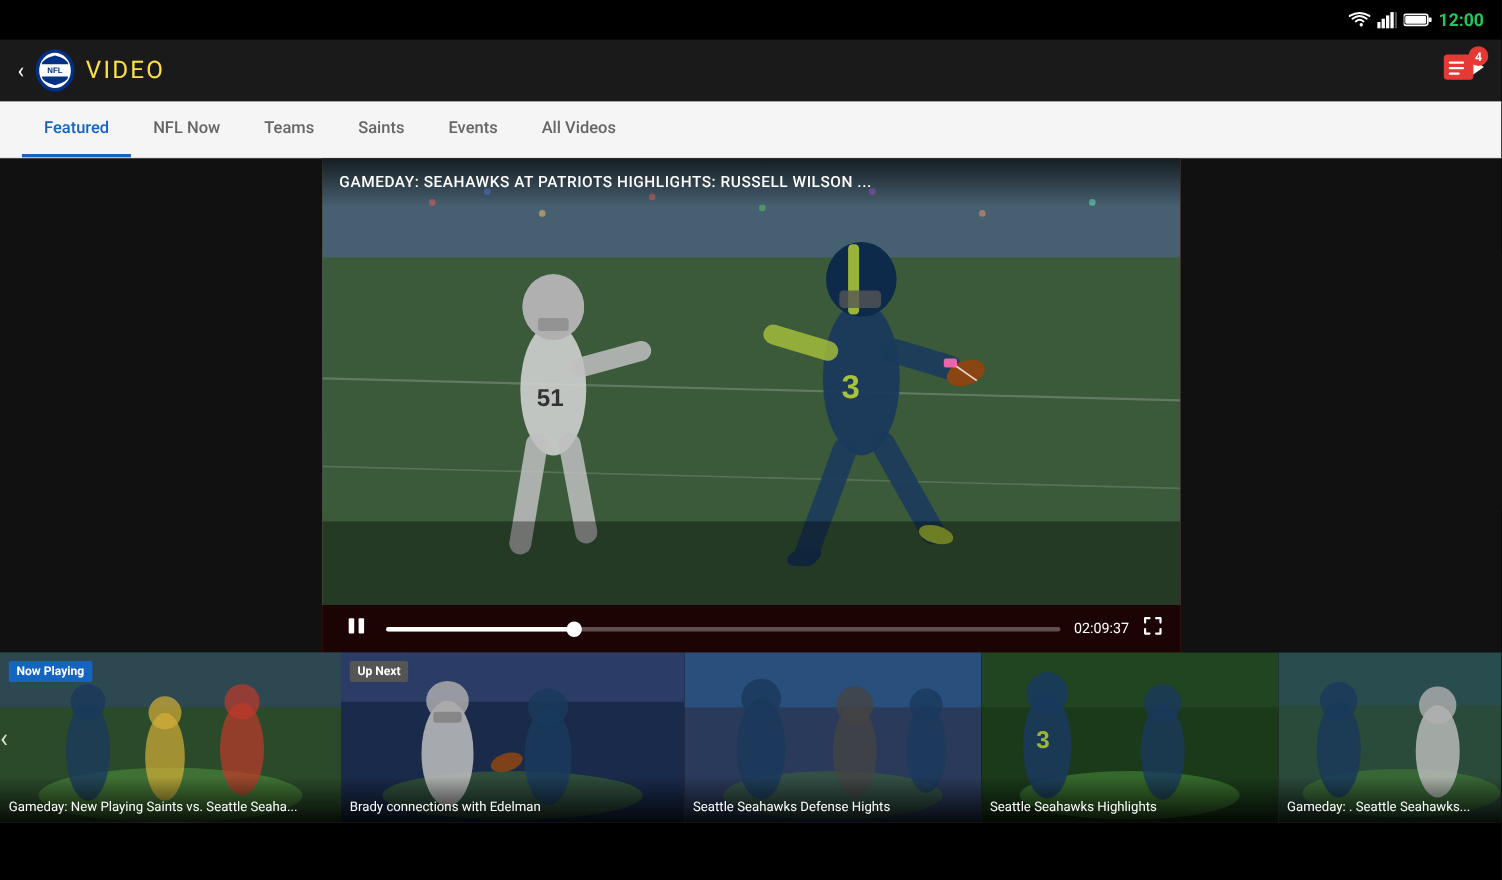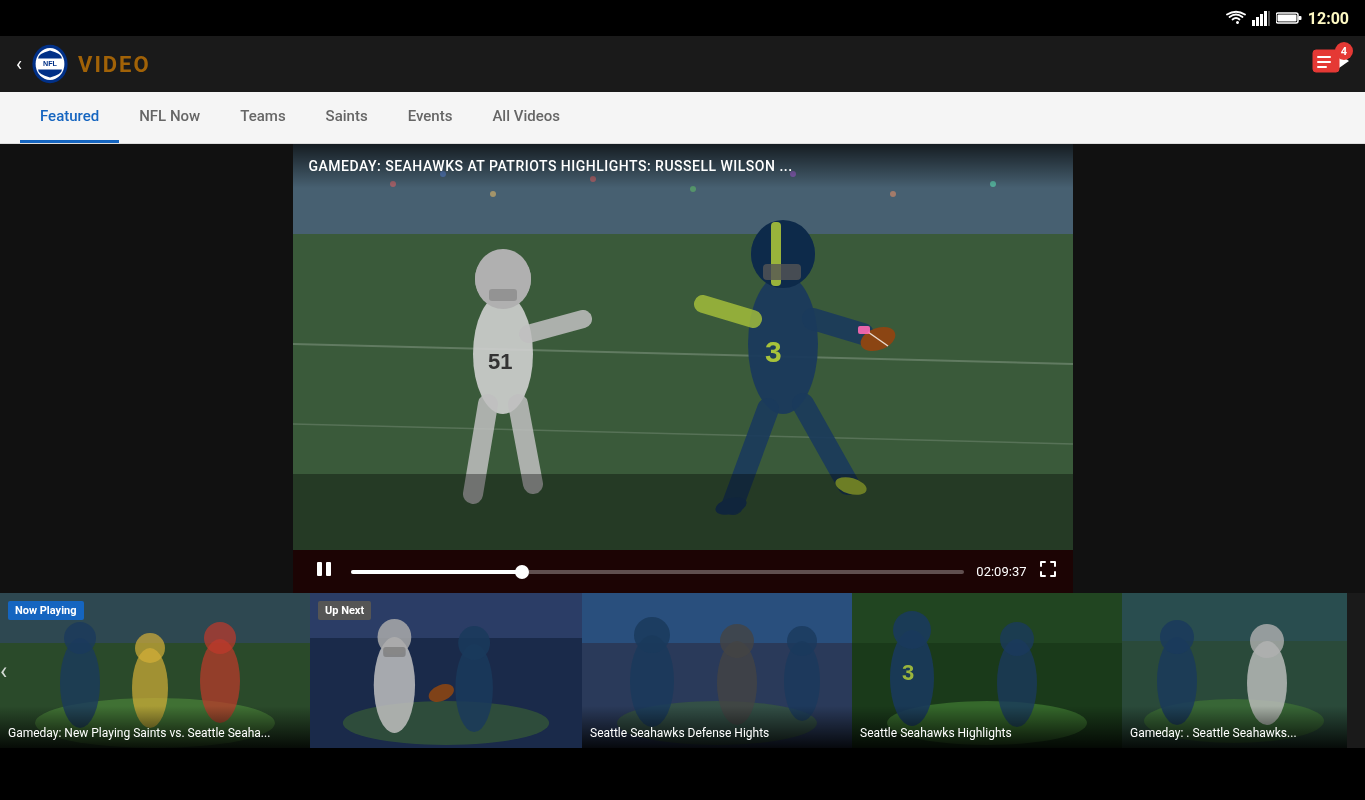--- a/index.html
+++ b/index.html
@@ -15,21 +15,21 @@
       justify-content: flex-end;
       padding: 0 16px;
       gap: 8px;
     }
     .status-icons {
       display: flex;
       align-items: center;
       gap: 6px;
     }
     .status-time {
-      color: #fef9c3;
+      color: #22c55e;
       font-size: 16px;
       font-weight: bold;
     }
 
     
     .header {
       width: 100%;
       height: 56px;
       background: #1a1a1a;
       display: flex;
@@ -42,23 +42,23 @@
       font-size: 20px;
       margin-right: 8px;
       cursor: pointer;
     }
     .nfl-logo {
       width: 40px;
       height: 40px;
       margin-right: 8px;
     }
     .header-title {
-      color: #a16207;
+      color: #fde047;
       font-size: 22px;
-      font-weight: bold;
+      font-weight: normal;
       letter-spacing: 2px;
     }
     .header-right {
       margin-left: auto;
       position: relative;
     }
     .playlist-icon-wrap {
       position: relative;
       width: 40px;
       height: 36px;
@@ -466,36 +466,37 @@
       <ellipse cx="150" cy="95" rx="18" ry="40" fill="#d4af37" opacity="0.7"></ellipse>
       <circle cx="150" cy="55" r="15" fill="#d4af37" opacity="0.7"></circle>
       <ellipse cx="220" cy="88" rx="20" ry="42" fill="#c0392b" opacity="0.7"></ellipse>
       <circle cx="220" cy="45" r="16" fill="#c0392b" opacity="0.7"></circle>
     </svg>
     <span class="left-arrow">‹</span>
     <span class="thumb-badge">Now Playing</span>
     <div class="thumb-title">Gameday: New Playing Saints vs. Seattle Seaha...</div>
   </div>
 
-  <div class="thumb-item" style="width:272px;">
+  <div class="thumb-item" style="width:312px;">
     <div style="width:100%;height:100%;position:absolute;inset:0;background:linear-gradient(135deg,#1a2a4a 0%,#3a3a1a 50%,#2a1a3a 100%);"></div>
     <svg style="position:absolute;inset:0;width:100%;height:100%" viewBox="0 0 290 155" preserveAspectRatio="none">
       <rect width="290" height="155" fill="#1a2a4a"></rect>
       <rect x="0" y="0" width="290" height="45" fill="rgba(60,80,130,0.5)"></rect>
       <ellipse cx="145" cy="130" rx="110" ry="22" fill="rgba(60,100,50,0.6)"></ellipse>
 
       <ellipse cx="90" cy="92" rx="22" ry="48" fill="#c0c0c0" opacity="0.85"></ellipse>
       <circle cx="90" cy="44" r="18" fill="#aaa" opacity="0.85"></circle>
       <rect x="78" y="54" width="24" height="10" rx="3" fill="#777" opacity="0.7"></rect>
       <ellipse cx="175" cy="95" rx="20" ry="44" fill="#1a3a5c" opacity="0.85"></ellipse>
       <circle cx="175" cy="50" r="17" fill="#1a3a5c" opacity="0.85"></circle>
 
       <ellipse cx="140" cy="100" rx="14" ry="8" fill="#8B4513" opacity="0.9" transform="rotate(-20,140,100)"></ellipse>
     </svg>
     <span class="thumb-badge" style="position:absolute;top:8px;left:8px;background:#555;color:#fff;font-size:11px;font-weight:bold;padding:3px 7px;border-radius:2px;">Up Next</span>
+    <div class="thumb-title">Brady connections with Edelman</div>
   </div>
 
   <div class="thumb-item" style="width:270px;">
     <svg style="position:absolute;inset:0;width:100%;height:100%" viewBox="0 0 270 155" preserveAspectRatio="none">
       <rect width="270" height="155" fill="#2a3a5a"></rect>
       <rect x="0" y="0" width="270" height="50" fill="rgba(40,100,160,0.5)"></rect>
       <ellipse cx="135" cy="130" rx="100" ry="22" fill="rgba(60,100,50,0.5)"></ellipse>
       <ellipse cx="70" cy="88" rx="22" ry="46" fill="#1a3a5c" opacity="0.85"></ellipse>
       <circle cx="70" cy="42" r="18" fill="#1a3a5c" opacity="0.85"></circle>
       <ellipse cx="155" cy="90" rx="20" ry="42" fill="#444" opacity="0.8"></ellipse>

